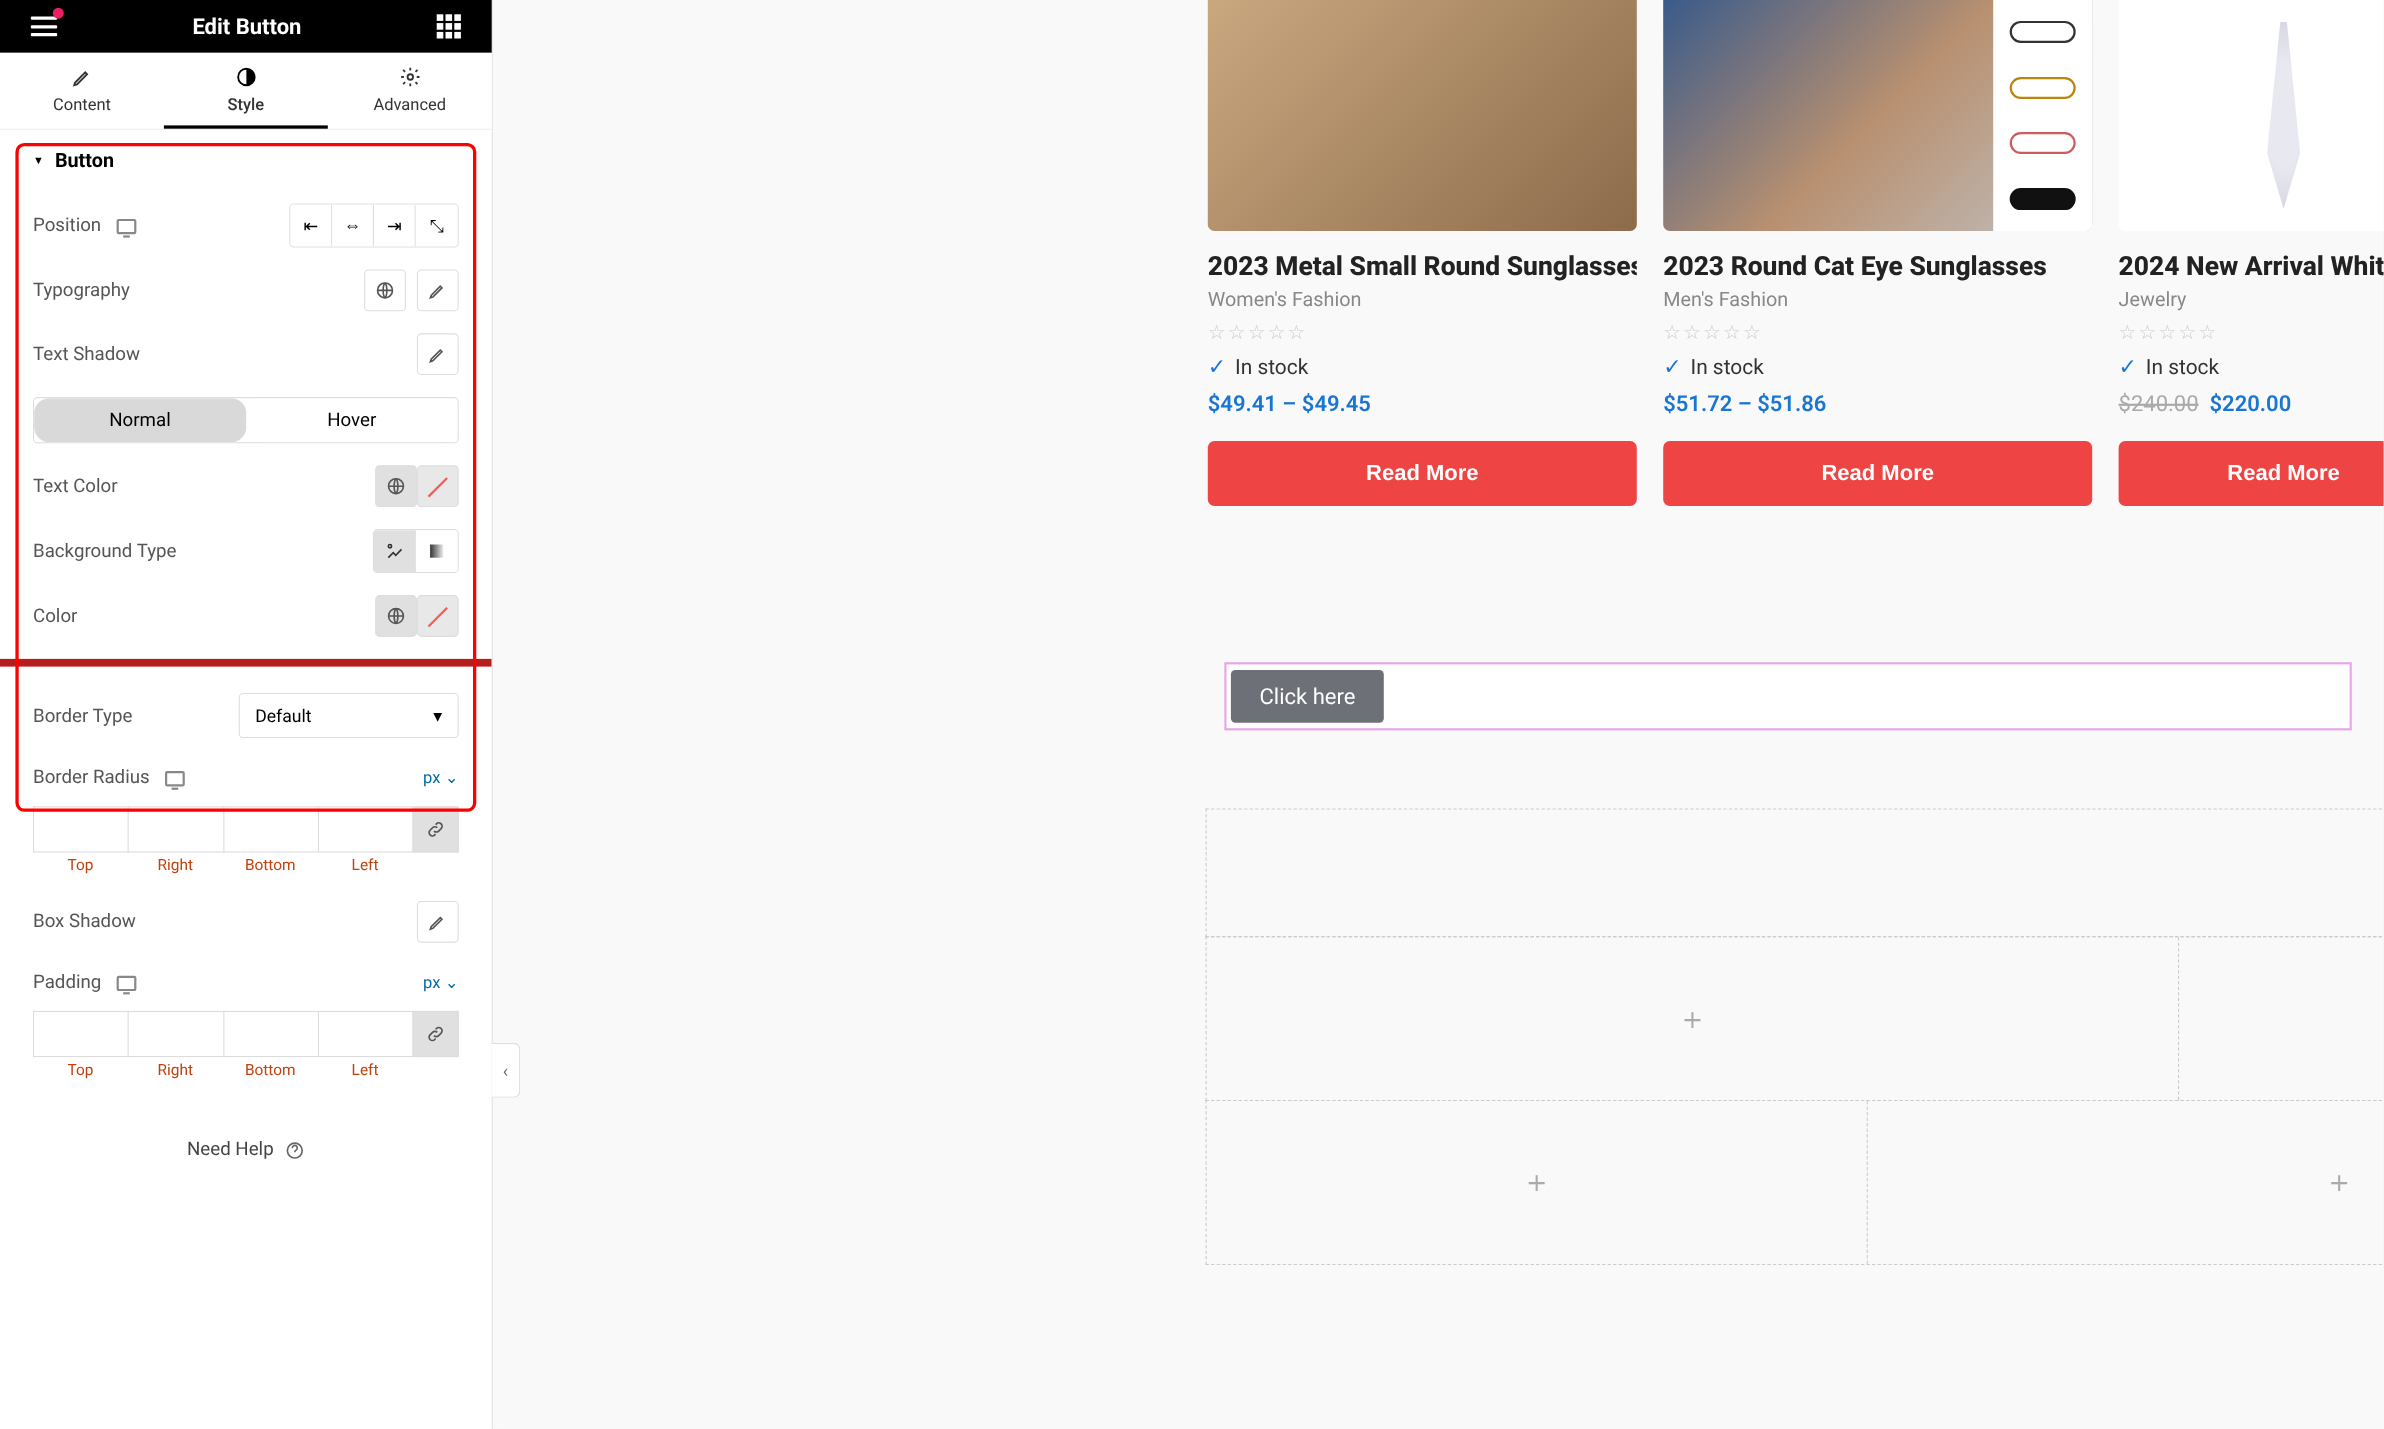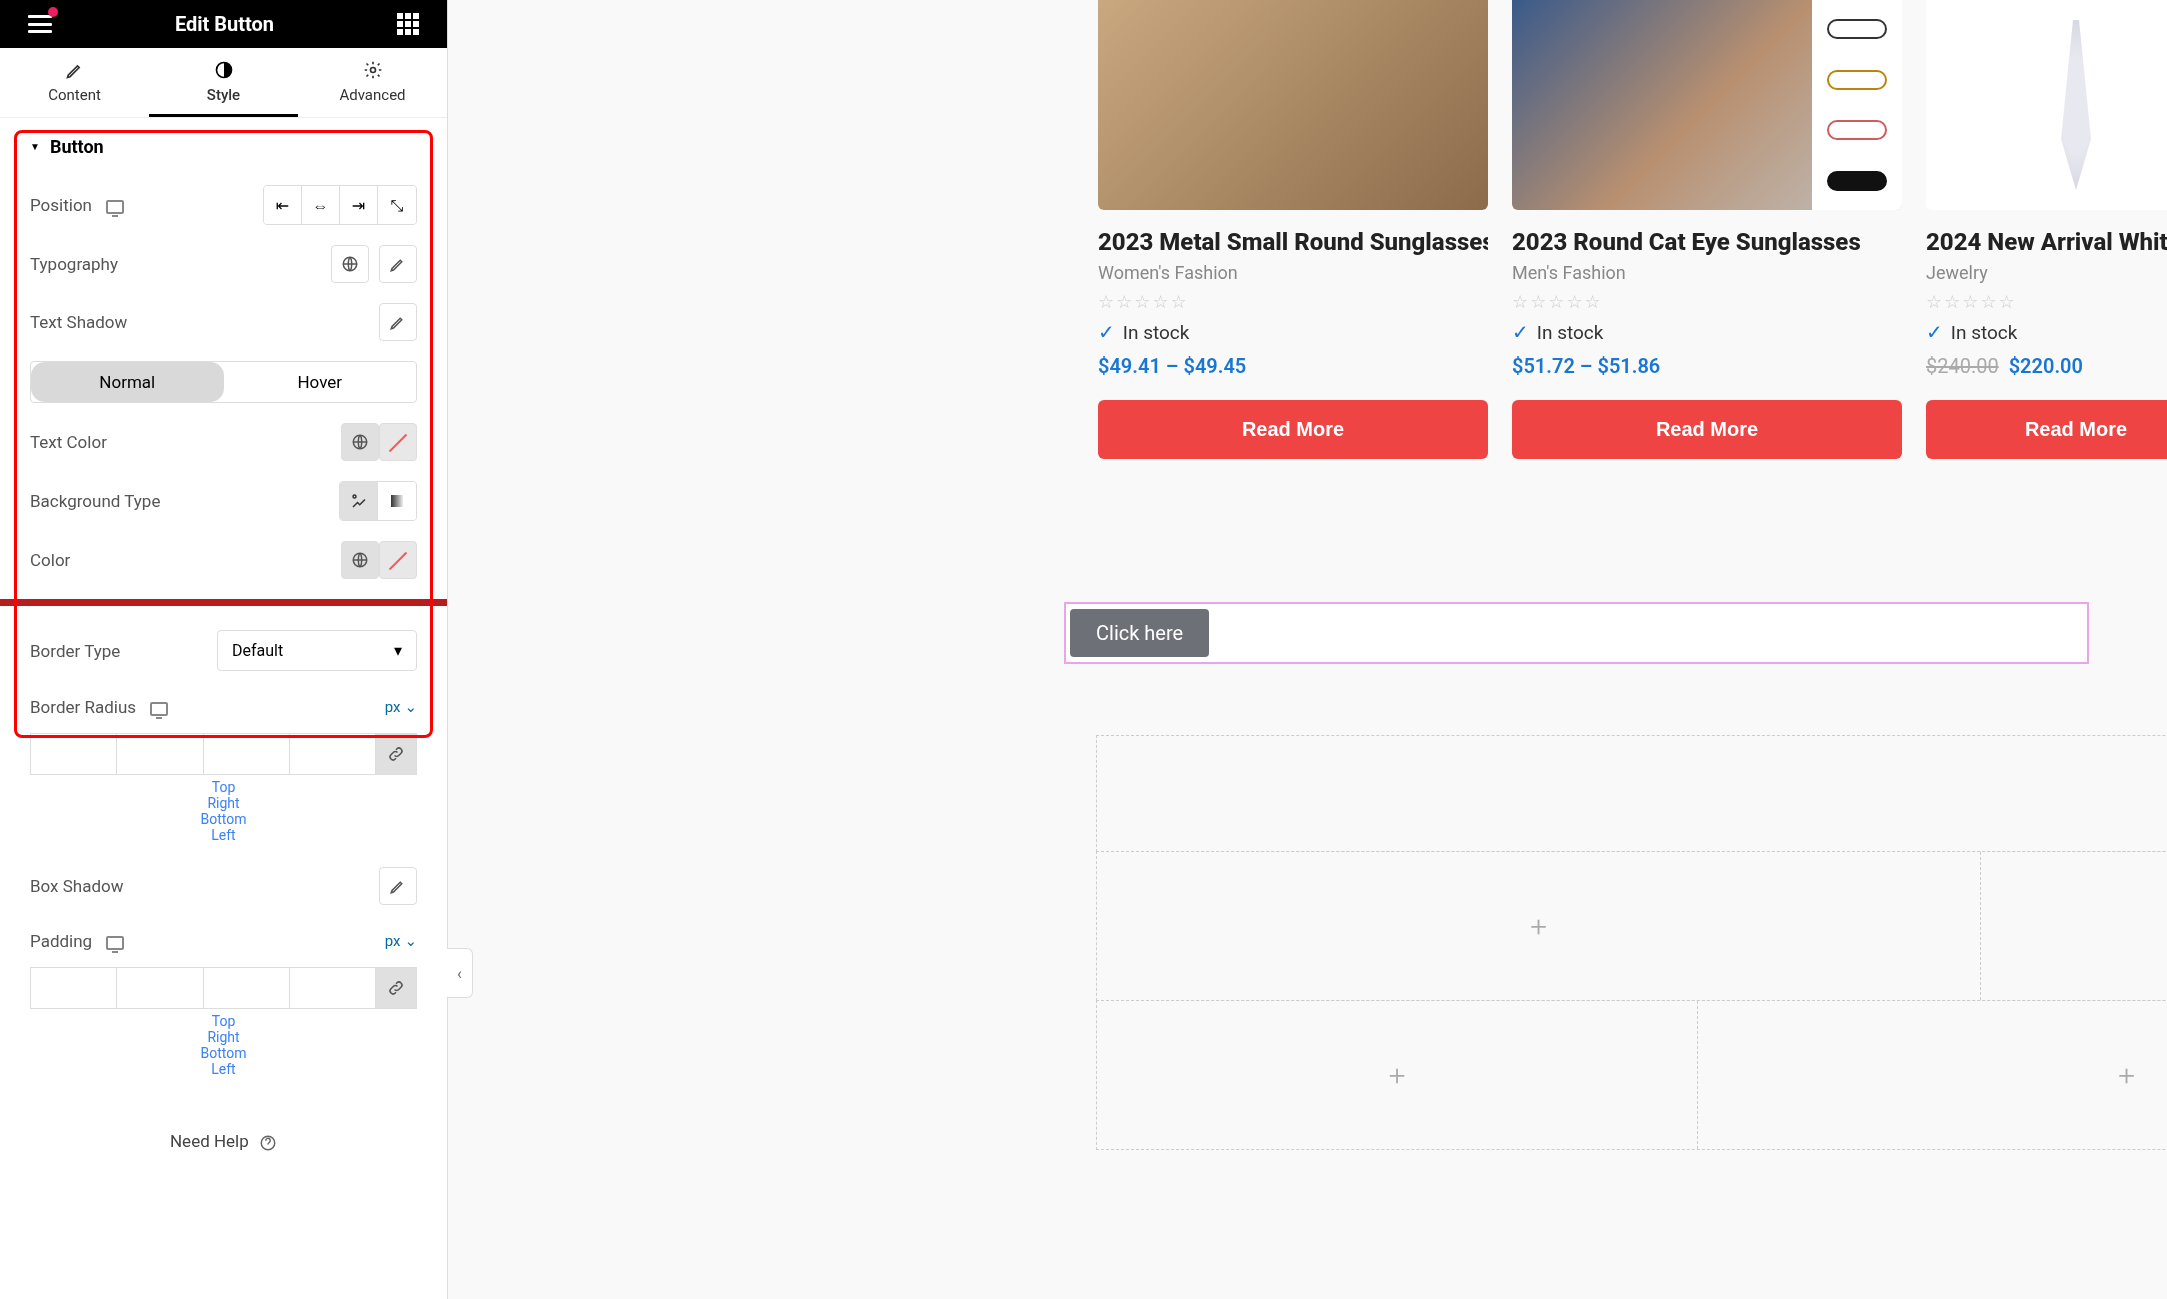--- a/index.html
+++ b/index.html
@@ -47,42 +47,42 @@
 .color-swatch::after { content: ""; position: absolute; left: 6px; right: 6px; top: 50%; height: 2px; background: #ff5555; transform: rotate(-45deg); }
 
 .select-box { border: 1px solid #ddd; border-radius: 4px; padding: 10px 14px; font-size: 16px; width: 200px; display: flex; justify-content: space-between; align-items: center; cursor: pointer; }
 
 .unit-label { font-size: 15px; color: #0369a1; display: flex; align-items: center; gap: 4px; }
 
 .four-inputs { display: flex; margin: 0 30px; }
 .four-inputs .inp-cell { flex: 1; }
 .four-inputs input { width: 100%; height: 42px; border: 1px solid #ddd; border-right: none; text-align: center; font-size: 15px; }
 .four-inputs .link-btn { width: 42px; height: 42px; border: 1px solid #ddd; background: #e0e0e0; display: flex; align-items: center; justify-content: center; cursor: pointer; }
-.four-labels { display: flex; margin: 4px 30px 14px; font-size: 14px; color: #3b82f6; flex-direction: column; }
+.four-labels { display: flex; margin: 4px 30px 14px; font-size: 14px; color: #c2410c; }
 .four-labels span { flex: 1; text-align: center; }
 .four-labels .spacer { width: 42px; flex: none; }
 
 .help-row { text-align: center; padding: 40px 0 20px; font-size: 17px; color: #444; }
 
 
 .canvas { position: absolute; left: 448px; right: 0; top: 0; bottom: 0; background: #f9f9f9; overflow: hidden; }
 
 .products { position: absolute; top: 0; left: 650px; display: flex; gap: 24px; }
 .product { width: 390px; }
 .product-img { width: 390px; height: 210px; background: #ddd; border-radius: 0 0 6px 6px; position: relative; overflow: hidden; }
 .product-title { font-size: 24px; font-weight: 800; margin: 18px 0 6px; color: #222; white-space: nowrap; overflow: hidden; }
 .product-cat { font-size: 18px; color: #888; }
 .stars { color: #ccc; font-size: 18px; margin: 8px 0; letter-spacing: 2px; }
 .stock { font-size: 19px; color: #333; display: flex; align-items: center; gap: 8px; margin: 6px 0 10px; }
 .check { color: #1976d2; font-size: 20px; }
 .price { font-size: 20px; color: #1976d2; font-weight: 600; }
 .old-price { color: #aaa; text-decoration: line-through; font-weight: 400; margin-right: 6px; }
 .read-more { margin-top: 22px; width: 100%; background: #ef4444; color: #fff; border: none; padding: 18px 0; font-size: 20px; font-weight: 600; border-radius: 6px; cursor: pointer; }
 
-.button-widget { position: absolute; left: 616px; top: 602px; width: 1025px; height: 62px; border: 2px solid #e9a5e9; background: #fff; display: flex; align-items: center; padding: 4px; }
+.button-widget { position: absolute; left: 665px; top: 602px; width: 1025px; height: 62px; border: 2px solid #e9a5e9; background: #fff; display: flex; align-items: center; padding: 4px; }
 .click-here { background: #6d7177; color: #fff; padding: 12px 26px; font-size: 20px; border-radius: 4px; cursor: pointer; }
 
 .empty-sections { position: absolute; left: 648px; top: 735px; width: 1460px; }
 .empty-row { display: flex; border: 1px dashed #ccc; margin-bottom: -1px; }
 .empty-cell { flex: 1; height: 148px; display: flex; align-items: center; justify-content: center; color: #aaa; font-size: 28px; cursor: pointer; }
 .empty-cell + .empty-cell { border-left: 1px dashed #ccc; }
 .empty-row:first-child .empty-cell { justify-content: flex-end; padding-right: 30px; height: 115px; }
 
 .collapse-handle { position: absolute; left: 447px; top: 948px; width: 26px; height: 50px; background: #fff; border: 1px solid #ddd; border-left: none; border-radius: 0 6px 6px 0; display: flex; align-items: center; justify-content: center; cursor: pointer; font-size: 16px; color: #666; z-index: 5; }
 

